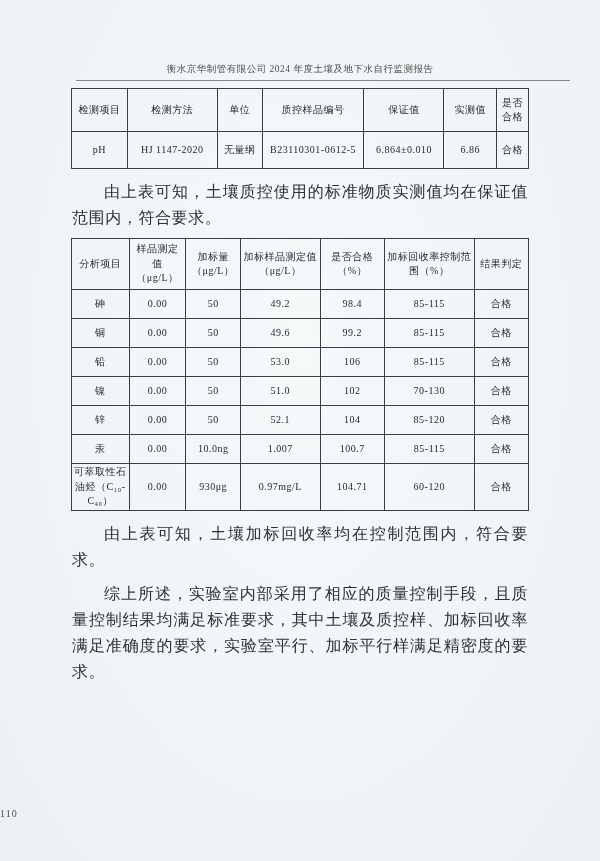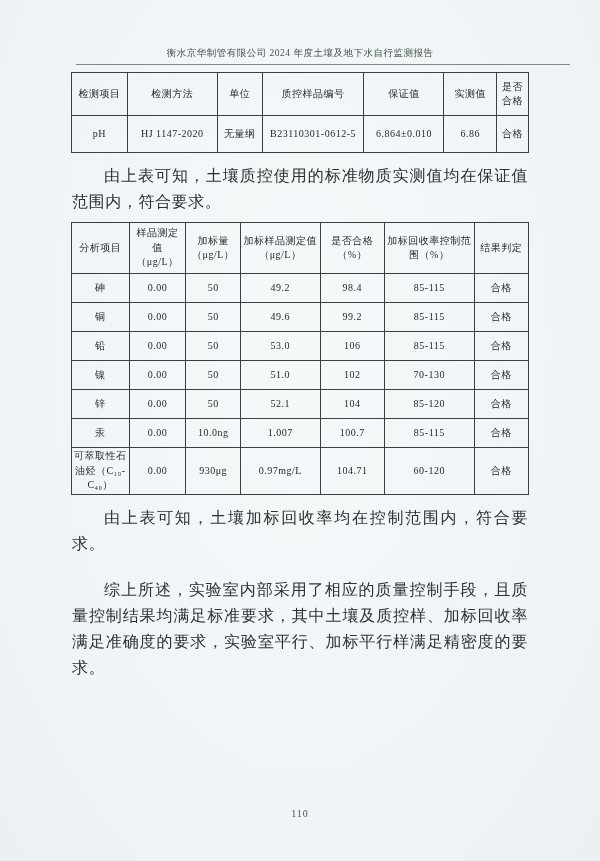--- a/index.html
+++ b/index.html
@@ -6,21 +6,21 @@
   .page{
     position:relative;
     width:600px;height:861px;
     margin:0 auto;
     background:#f3f6f8;
     background-image:radial-gradient(ellipse at 50% 40%, #f6f9fa 0%, #eff3f6 75%, #ebf0f3 100%);
     font-family:"Liberation Serif","DejaVu Serif",serif;
     color:#2c3134;
     overflow:hidden;
   }
-  .header{padding-top:47px;}
+  .header{padding-top:63px;}
   .header-text{
     text-align:center;
     font-size:9.5px;
     letter-spacing:0.5px;
     color:#41504a;
   }
   .header-rule{
     margin-top:4px;
     margin-left:76px;
     width:494px;
@@ -62,26 +62,26 @@
   .para{
     width:456px;
     margin:10px auto 0 auto;
     font-size:16px;
     line-height:26px;
     text-align:justify;
     text-indent:2em;
     letter-spacing:0.6px;
     color:#2c3134;
   }
-  .para.tight{margin-top:20px;}
+  .para.tight{margin-top:8px;}
   .footer{
     position:absolute;
     bottom:42px;left:0;
     width:100%;
-    text-align:center;
+    text-align:left;
     font-size:10px;
     color:#4a4f52;
     letter-spacing:1px;
   }
 </style>
 </head>
 <body>
 
 <div class="page">
 

